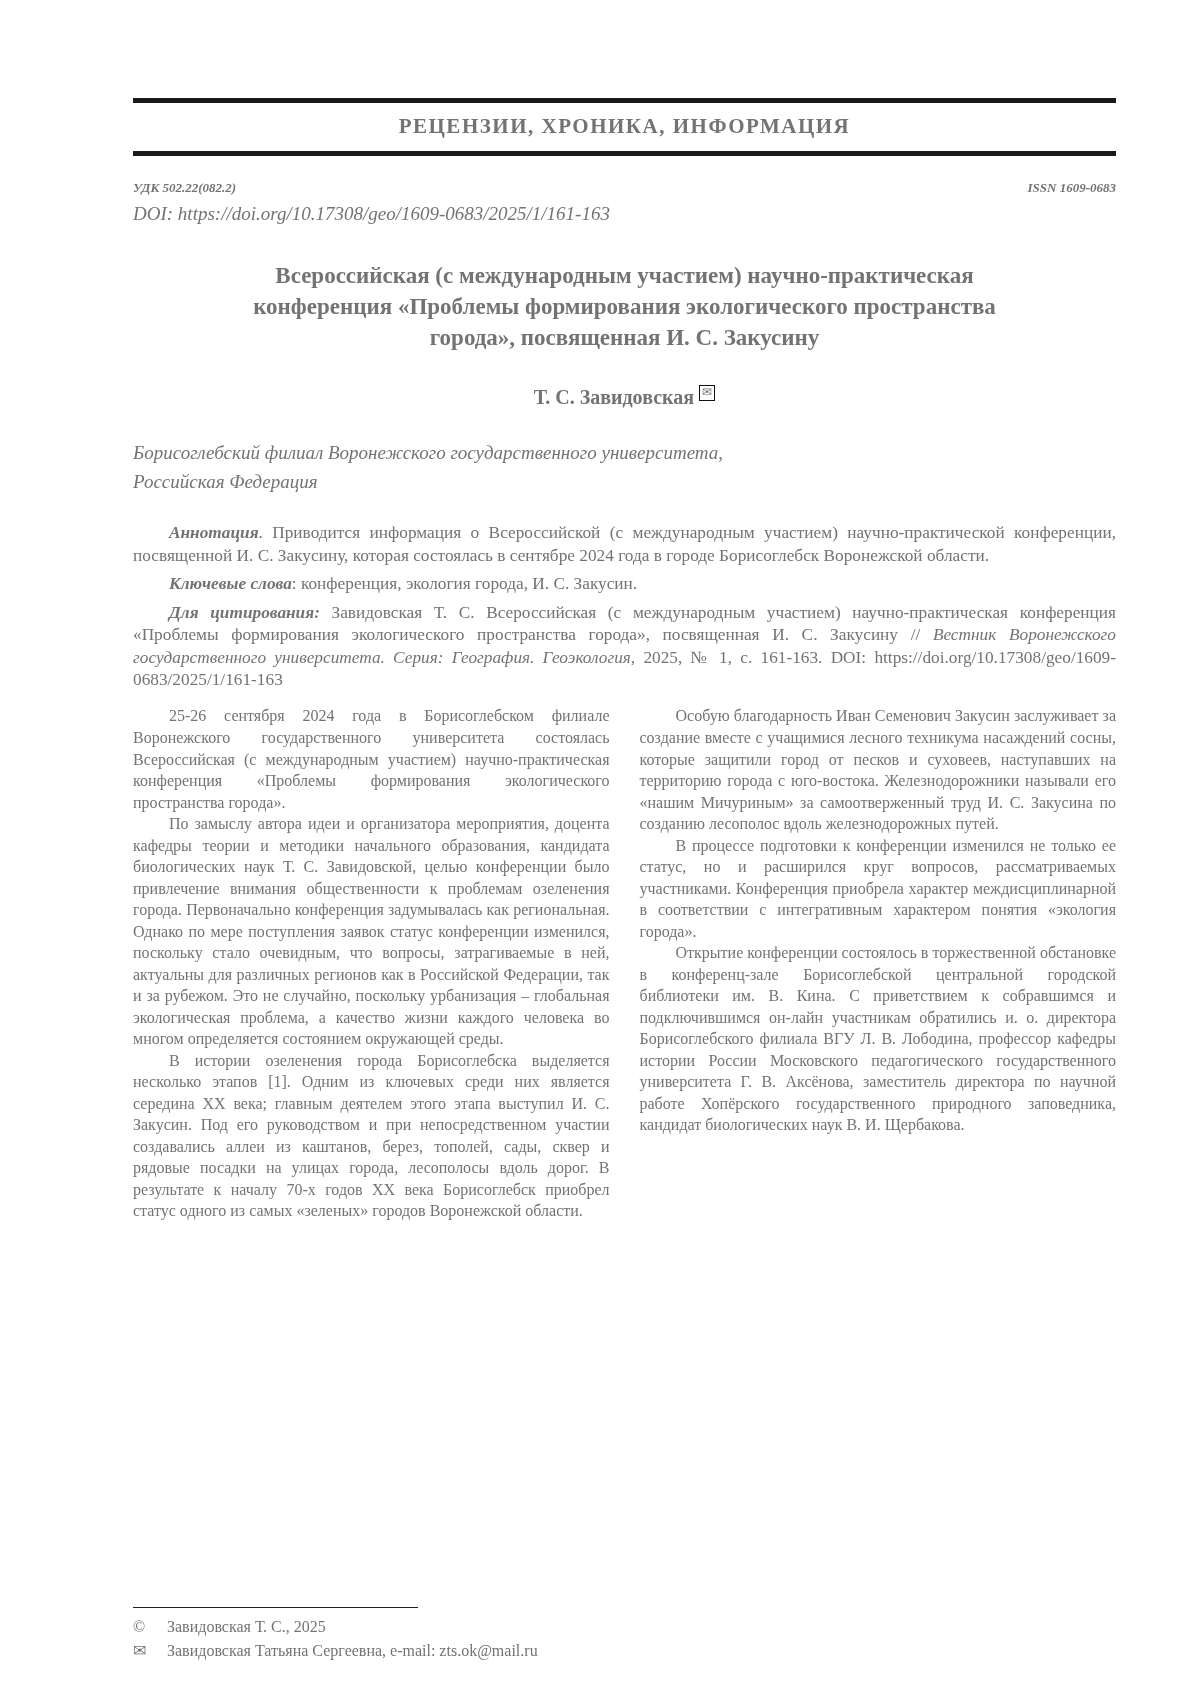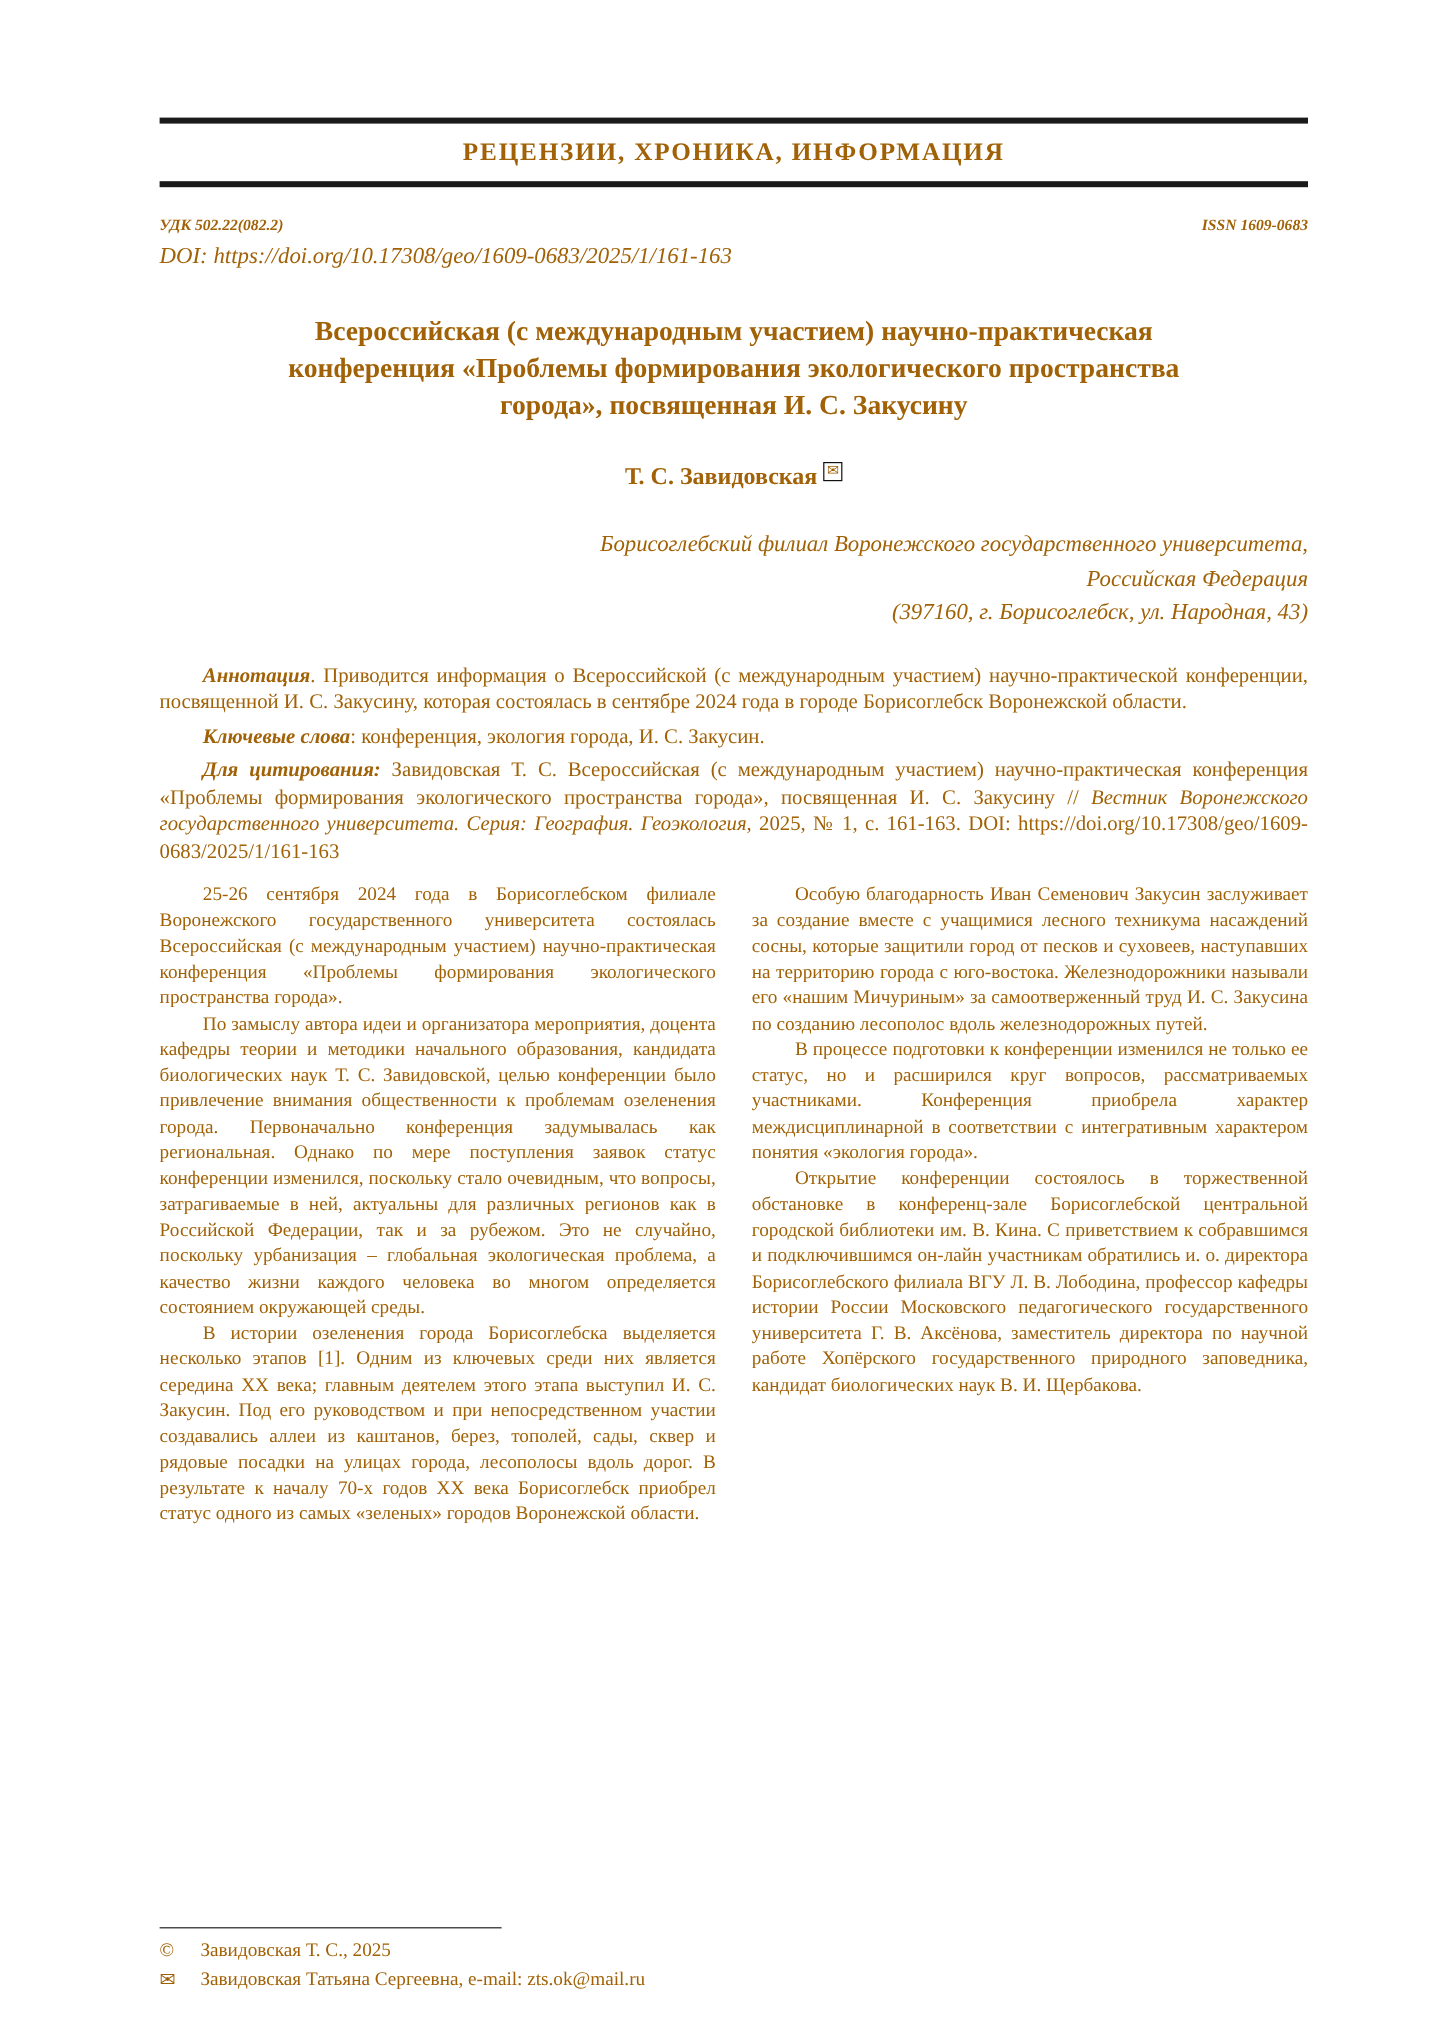--- a/index.html
+++ b/index.html
@@ -2,23 +2,23 @@
 <html><head>
 <meta charset="utf-8">
 <style>
   * { margin: 0; padding: 0; box-sizing: border-box; }
   html, body { background: #ffffff; }
   .page {
     width: 1200px;
     height: 1698px;
     margin: 0 auto;
     background: #ffffff;
-    color: #a16207;
+    color: #737373;
     font-family: "Liberation Serif", "DejaVu Serif", serif;
-    padding: 98px 110px 38px 133px;
+    padding: 98px 84px 38px 133px;
     display: flex;
     flex-direction: column;
     overflow: hidden;
   }
 
   
   .section-header {
     border-top: 5px solid #1a1a1a;
     border-bottom: 5px solid #1a1a1a;
     text-align: center;
@@ -64,21 +64,21 @@
     border: 1.5px solid #111;
     font-size: 12px;
     line-height: 1.05;
     padding: 0 2px 1px 2px;
     vertical-align: super;
     margin-left: 5px;
     font-weight: normal;
   }
   .affiliation {
     margin-top: 30px;
-    text-align: right;
+    text-align: left;
     font-style: italic;
     font-size: 19px;
     line-height: 1.5;
     font-family: Liberation Serif, serif;
   }
 
   
   .abstract-block {
     margin-top: 26px;
     font-size: 17.3px;
@@ -140,21 +140,20 @@
 
   <h1 class="title">Всероссийская (с международным участием) научно-практическая конференция «Проблемы формирования экологического пространства города», посвященная И. С. Закусину</h1>
 
   <div class="author-line">
     <span>Т. С. Завидовская</span><span class="envelope-badge">✉</span>
   </div>
 
   <div class="affiliation">
     <div>Борисоглебский филиал Воронежского государственного университета,</div>
     <div>Российская Федерация</div>
-    <div>(397160, г. Борисоглебск, ул. Народная, 43)</div>
   </div>
 
   <div class="abstract-block">
     <p><span class="bi">Аннотация</span><span>. Приводится информация о Всероссийской (с международным участием) научно-практической конференции, посвященной И. С. Закусину, которая состоялась в сентябре 2024 года в городе Борисоглебск Воронежской области.</span></p>
     <p><span class="bi">Ключевые слова</span><span>: конференция, экология города, И. С. Закусин.</span></p>
     <p><span class="bi">Для цитирования:</span><span> Завидовская Т. С. Всероссийская (с международным участием) научно-практическая конференция «Проблемы формирования экологического пространства города», посвященная И. С. Закусину // </span><span class="it">Вестник Воронежского государственного университета. Серия: География. Геоэкология</span><span>, 2025, № 1, с. 161-163. DOI: https://doi.org/10.17308/geo/1609-0683/2025/1/161-163</span></p>
   </div>
 
   <div class="columns">
     <div class="col">

